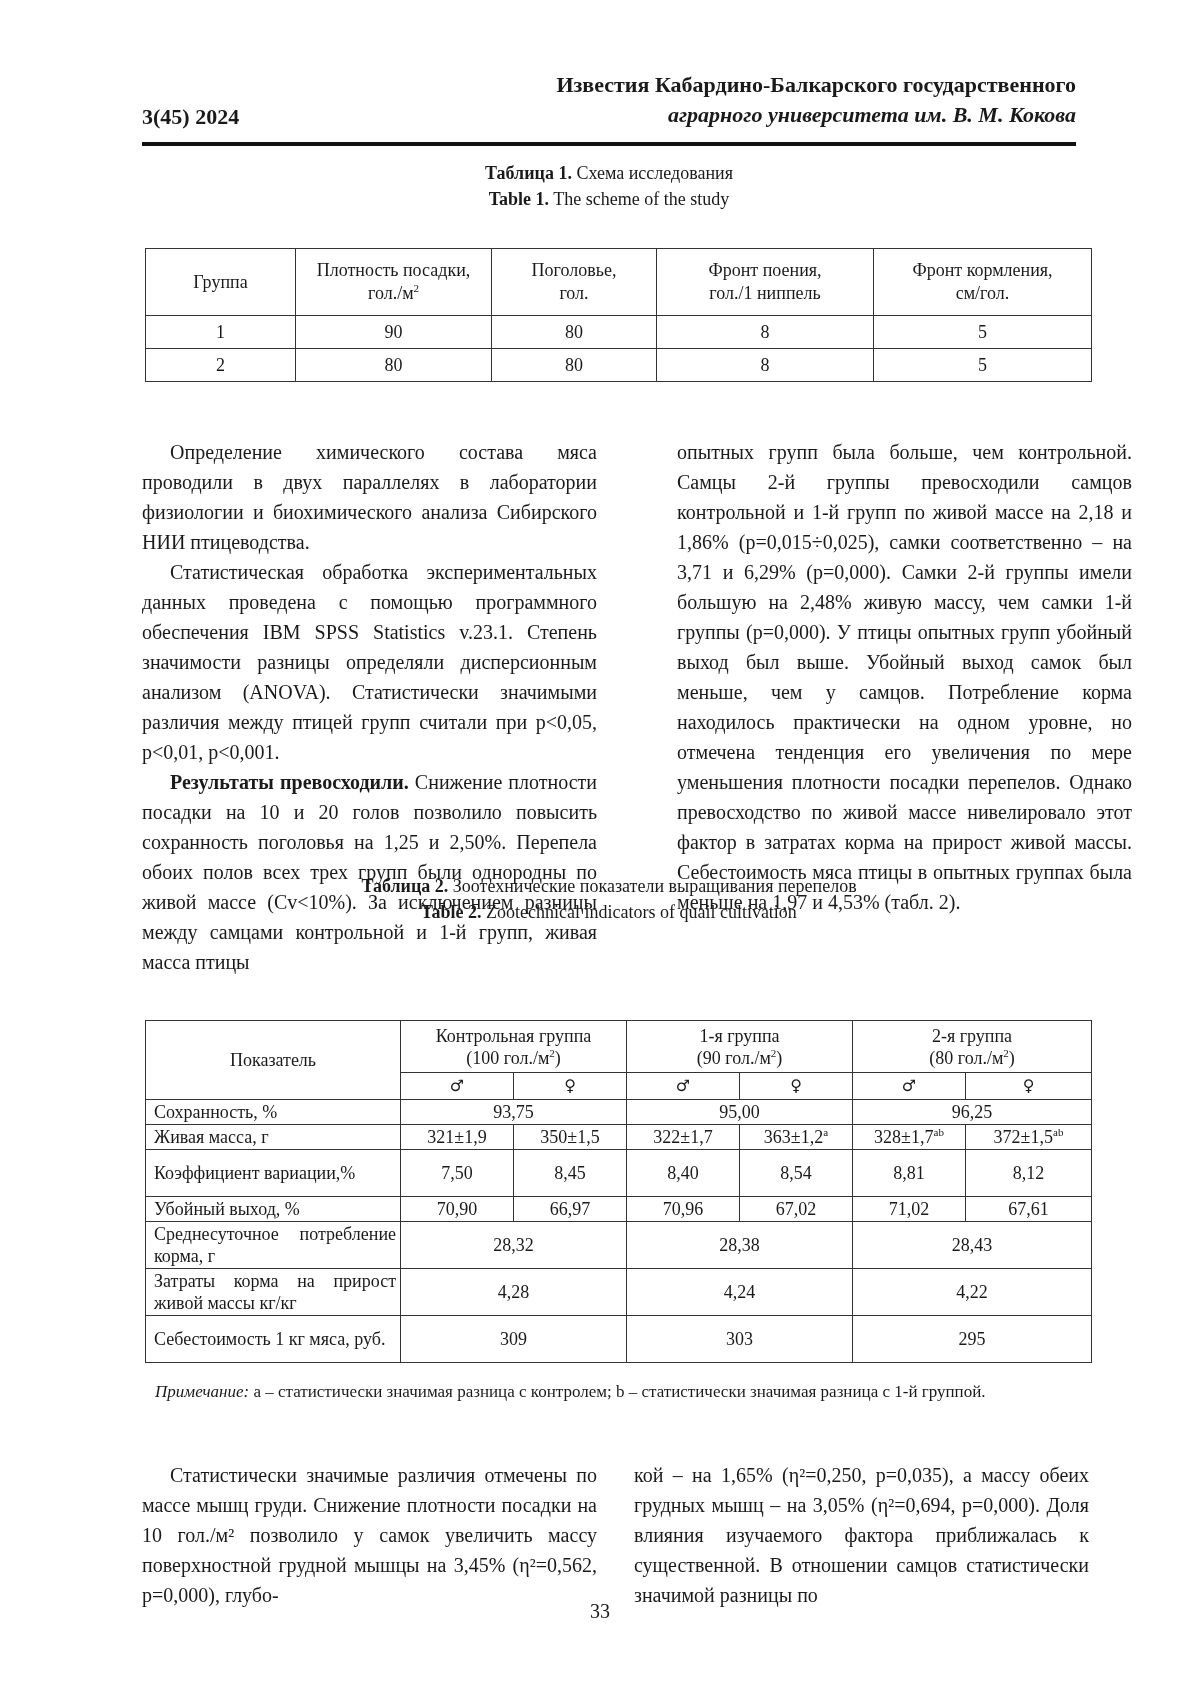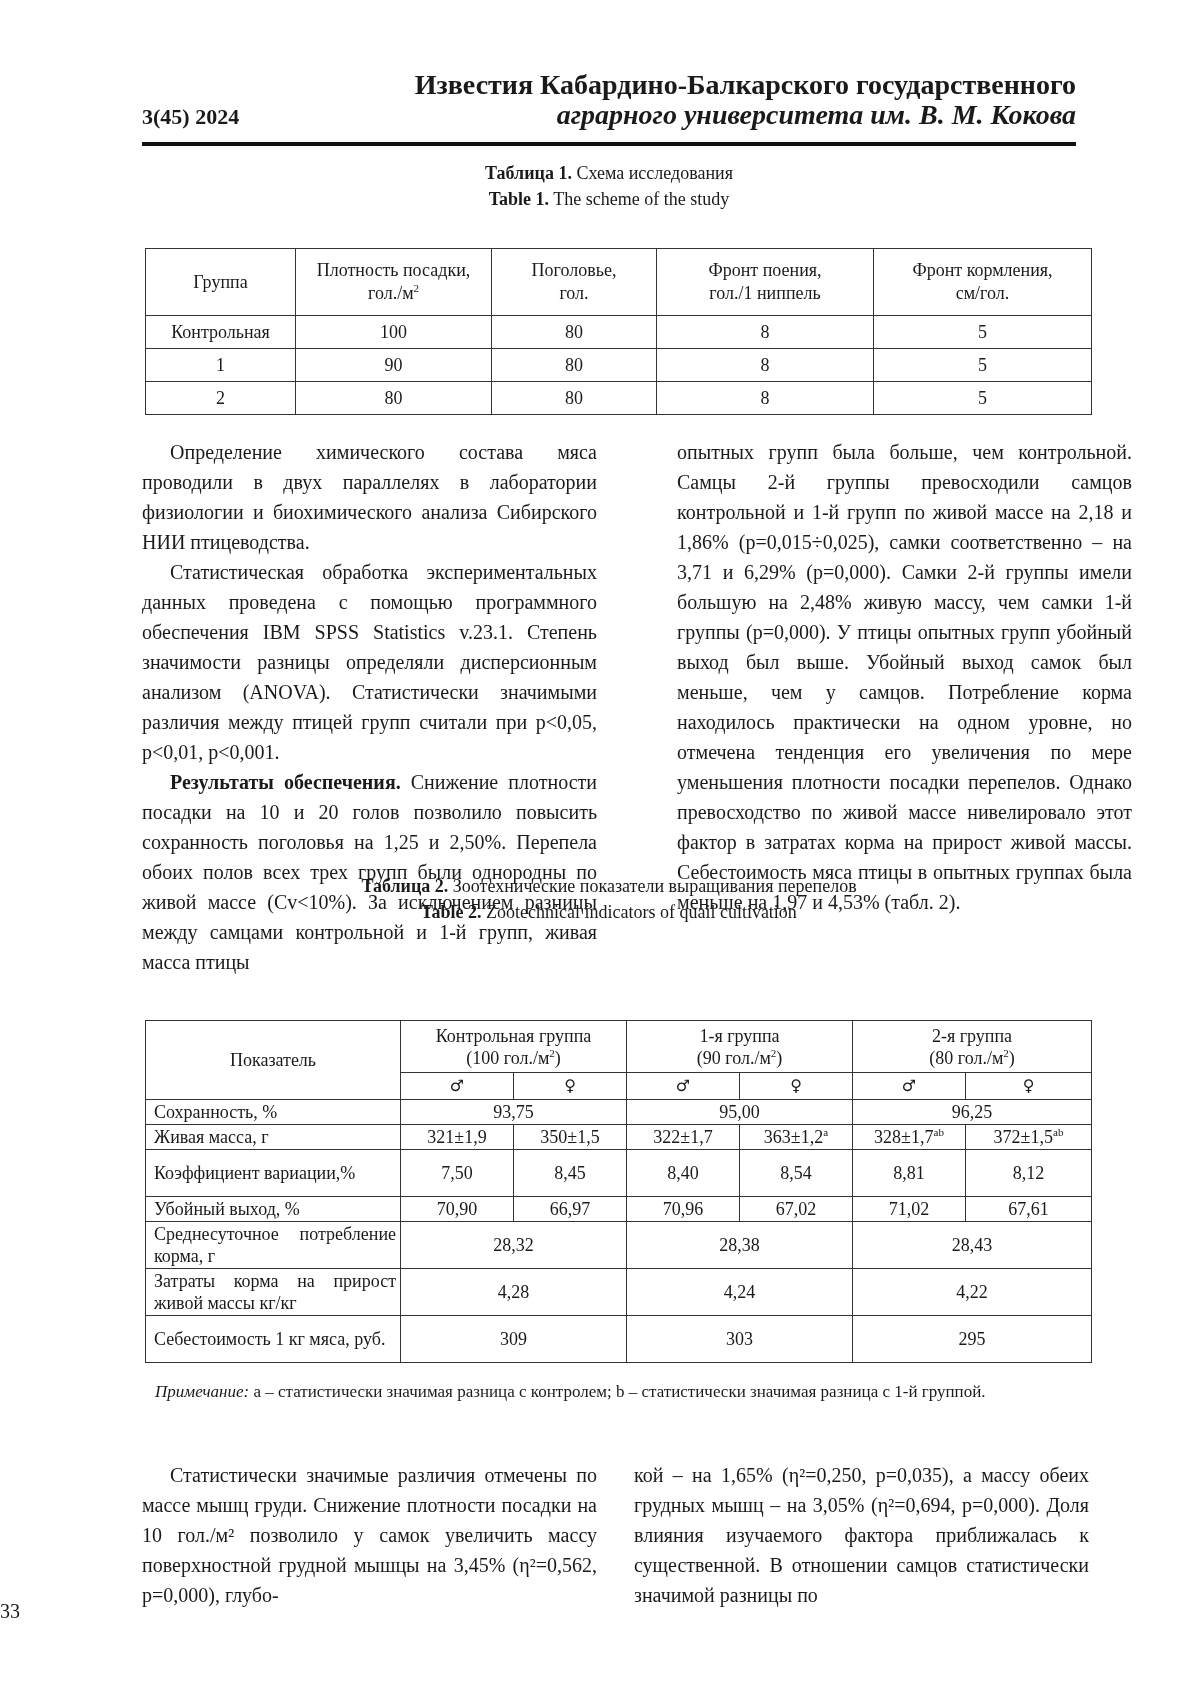--- a/index.html
+++ b/index.html
@@ -1,19 +1,19 @@
 <!DOCTYPE html>
 <html><head>
 <meta charset="utf-8">
 <style>
   html, body { margin: 0; padding: 0; background: #ffffff; }
   body { width: 1200px; height: 1697px; position: relative; overflow: hidden; color: #1a1a1a;
          font-family: "Liberation Serif", "DejaVu Serif", serif; }
   .hdr-journal { position: absolute; right: 124px; top: 70px; text-align: right; font-weight: bold;
-         font-size: 28px; line-height: 30px; }
+         font-size: 22px; line-height: 30px; }
   .hdr-journal .l2 { display: block; font-style: italic; }
   .hdr-issue { position: absolute; left: 142px; top: 104px; font-weight: bold; font-size: 22px; }
   .hdr-rule { position: absolute; left: 142px; right: 124px; top: 142px; height: 4px; background: #111; }
   .caption { position: absolute; left: 142px; right: 124px; text-align: center;
          font-family: "Liberation Serif", serif; font-size: 18px; line-height: 26px; }
   .caption b { font-weight: bold; }
   table { border-collapse: collapse; position: absolute; font-size: 18px; }
   td { border: 1.5px solid #333; text-align: center; vertical-align: middle; padding: 0 4px; line-height: 23px; }
   #t1 { left: 145px; top: 248px; width: 947px; }
   #t1 td { height: 32px; }
@@ -26,21 +26,21 @@
   sup { font-size: 11px; line-height: 0; }
   .col { position: absolute; font-size: 20px; line-height: 30px; text-align: justify; }
   .col p { margin: 0; text-indent: 28px; }
   .col p.noind { text-indent: 0; }
   #colA { left: 142px; width: 455px; top: 437px; }
   #colB { left: 634px; width: 455px; top: 437px; margin-left: 43px; }
   #colC { left: 142px; width: 455px; top: 1460px; }
   #colD { left: 634px; width: 455px; top: 1460px; }
   .note { position: absolute; left: 142px; right: 124px; top: 1380px; font-size: 17px; line-height: 24px; text-align: justify; margin-left: 13px; }
   .note i { font-style: italic; }
-  .pageno { position: absolute; left: 0; right: 0; top: 1600px; text-align: left; font-size: 20px; }
+  .pageno { position: absolute; left: 0; right: 0; top: 1600px; text-align: center; font-size: 20px; }
 </style>
 </head>
 <body>
 
 <div class="hdr-journal">
   <span class="l1">Известия Кабардино-Балкарского государственного</span>
   <span class="l2">аграрного университета им. В. М. Кокова</span>
 </div>
 <div class="hdr-issue">3(45) 2024</div>
 <div class="hdr-rule"></div>
@@ -60,47 +60,40 @@
     </colgroup>
   <tbody>
       <tr class="head">
     <td><span>Группа</span></td>
     <td><span>Плотность посадки,</span><br><span>гол./м</span><sup>2</sup></td>
     <td><span>Поголовье,</span><br><span>гол.</span></td>
     <td><span>Фронт поения,</span><br><span>гол./1 ниппель</span></td>
     <td><span>Фронт кормления,</span><br><span>см/гол.</span></td>
   </tr>
   <tr>
-    <td>Контрольная</td>
-    <td>100</td>
-    <td>80</td>
-    <td>8</td>
-    <td>5</td>
-  </tr>
-  <tr>
     <td>1</td>
     <td>90</td>
     <td>80</td>
     <td>8</td>
     <td>5</td>
   </tr>
   <tr>
     <td>2</td>
     <td>80</td>
     <td>80</td>
     <td>8</td>
     <td>5</td>
   </tr>
 </tbody>
   </table>
 
 <div class="col" id="colA">
   <p>Определение химического состава мяса проводили в двух параллелях в лаборатории физиологии и биохимического анализа Сибирского НИИ птицеводства.</p>
   <p>Статистическая обработка экспериментальных данных проведена с помощью программного обеспечения IBM SPSS Statistics v.23.1. Степень значимости разницы определяли дисперсионным анализом (ANOVA). Статистически значимыми различия между птицей групп считали при p&lt;0,05, p&lt;0,01, p&lt;0,001.</p>
-  <p><b>Результаты обеспечения.</b><span> Снижение плотности посадки на 10 и 20 голов позволило повысить сохранность поголовья на 1,25 и 2,50%. Перепела обоих полов всех трех групп были однородны по живой массе (Cv&lt;10%). За исключением разницы между самцами контрольной и 1-й групп, живая масса птицы</span></p>
+  <p><b>Результаты превосходили.</b><span> Снижение плотности посадки на 10 и 20 голов позволило повысить сохранность поголовья на 1,25 и 2,50%. Перепела обоих полов всех трех групп были однородны по живой массе (Cv&lt;10%). За исключением разницы между самцами контрольной и 1-й групп, живая масса птицы</span></p>
 </div>
 
 <div class="col" id="colB">
   <p class="noind">опытных групп была больше, чем контрольной. Самцы 2-й группы превосходили самцов контрольной и 1-й групп по живой массе на 2,18 и 1,86% (p=0,015÷0,025), самки соответственно – на 3,71 и 6,29% (p=0,000). Самки 2-й группы имели большую на 2,48% живую массу, чем самки 1-й группы (p=0,000). У птицы опытных групп убойный выход был выше. Убойный выход самок был меньше, чем у самцов. Потребление корма находилось практически на одном уровне, но отмечена тенденция его увеличения по мере уменьшения плотности посадки перепелов. Однако превосходство по живой массе нивелировало этот фактор в затратах корма на прирост живой массы. Себестоимость мяса птицы в опытных группах была меньше на 1,97 и 4,53% (табл. 2).</p>
 </div>
 
 <div class="caption" style="top:873px">
   <div><b>Таблица 2.</b><span> Зоотехнические показатели выращивания перепелов</span></div>
   <div><b>Table 2.</b><span> Zootechnical indicators of quail cultivation</span></div>
 </div>

